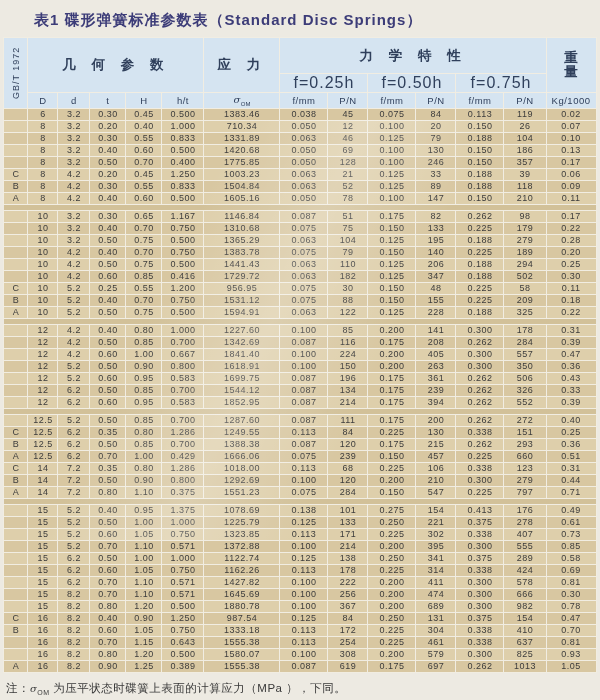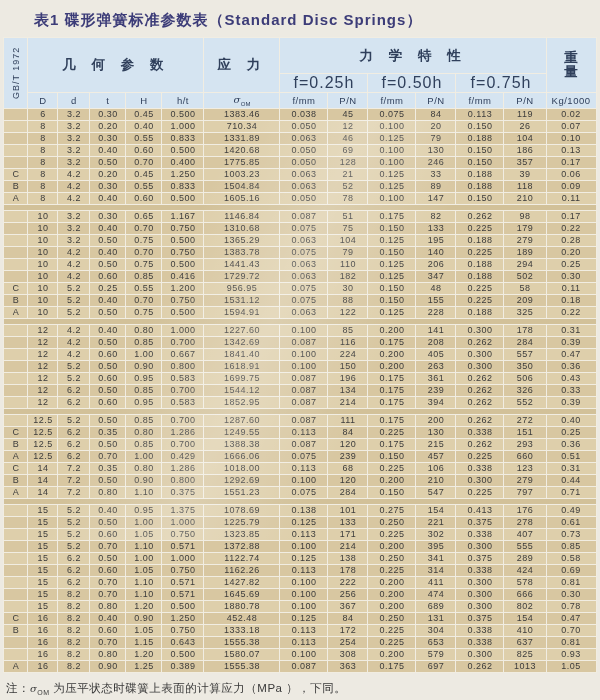--- a/index.html
+++ b/index.html
@@ -792,31 +792,31 @@
           <td>8.2</td>
           <td>0.80</td>
           <td>1.20</td>
           <td>0.500</td>
           <td>1880.78</td>
           <td>0.100</td>
           <td>367</td>
           <td>0.200</td>
           <td>689</td>
           <td>0.300</td>
-          <td>802</td>
+          <td>982</td>
           <td>0.78</td>
         </tr>
         <tr>
           <td>C</td>
           <td>16</td>
           <td>8.2</td>
           <td>0.40</td>
           <td>0.90</td>
           <td>1.250</td>
-          <td>452.48</td>
+          <td>987.54</td>
           <td>0.125</td>
           <td>84</td>
           <td>0.250</td>
           <td>131</td>
           <td>0.375</td>
           <td>154</td>
           <td>0.47</td>
         </tr>
         <tr>
           <td>B</td>
@@ -838,21 +838,21 @@
           <td></td>
           <td>16</td>
           <td>8.2</td>
           <td>0.70</td>
           <td>1.15</td>
           <td>0.643</td>
           <td>1555.38</td>
           <td>0.113</td>
           <td>254</td>
           <td>0.225</td>
-          <td>653</td>
+          <td>461</td>
           <td>0.338</td>
           <td>637</td>
           <td>0.81</td>
         </tr>
         <tr>
           <td></td>
           <td>16</td>
           <td>8.2</td>
           <td>0.80</td>
           <td>1.20</td>
@@ -868,21 +868,21 @@
         </tr>
         <tr>
           <td>A</td>
           <td>16</td>
           <td>8.2</td>
           <td>0.90</td>
           <td>1.25</td>
           <td>0.389</td>
           <td>1555.38</td>
           <td>0.087</td>
-          <td>363</td>
+          <td>619</td>
           <td>0.175</td>
           <td>697</td>
           <td>0.262</td>
           <td>1013</td>
           <td>1.05</td>
         </tr>
       </tbody>
   </table>
 
   <div class="note">

